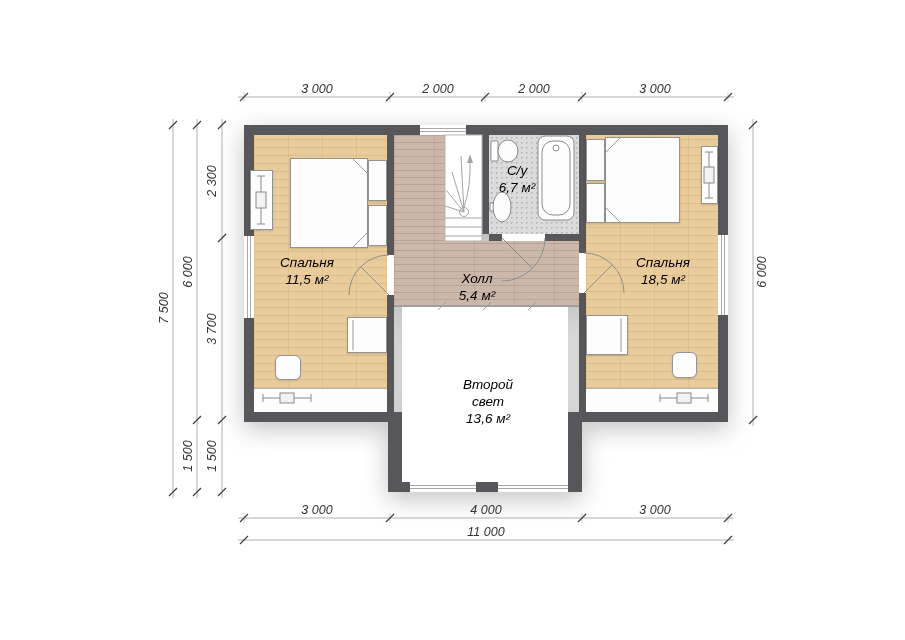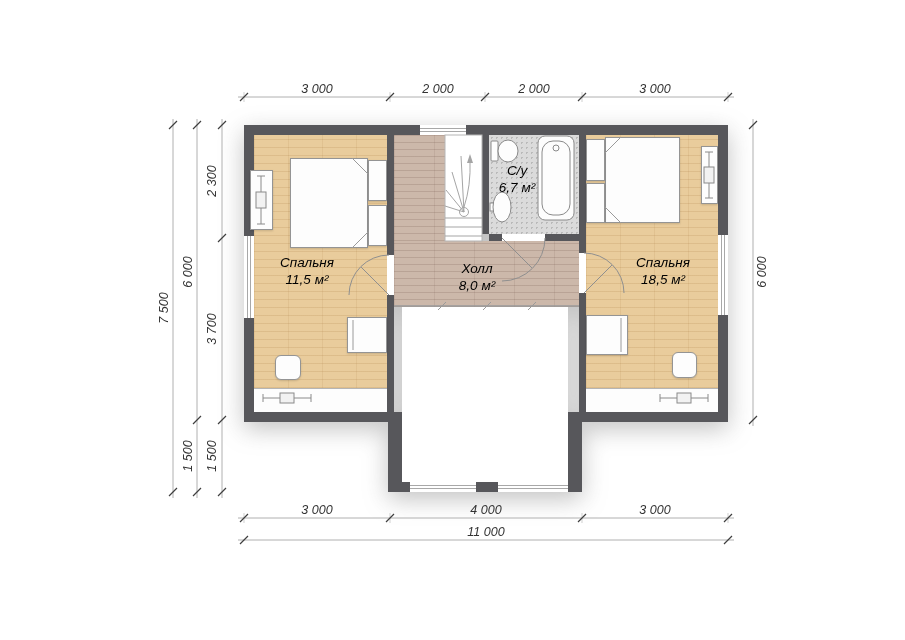--- a/index.html
+++ b/index.html
@@ -202,31 +202,35 @@
       <path d="M240 522 L248 514 M386 522 L394 514 M578 522 L586 514 M724 522 L732 514"></path>
 
       <path d="M240 544 L248 536 M724 544 L732 536"></path>
     </g>
   </svg>
 
   <div class="room-lbl" style="left:247px;top:254px;width:120px;">
     <div>Спальня</div>
     <div>11,5 м²</div>
   </div>
-  <div class="room-lbl" style="left:417px;top:260px;width:120px;">
+  <div class="room-lbl" style="left:417px;top:270px;width:120px;">
     <div>Холл</div>
-    <div>8,0 м²</div>
+    <div>5,4 м²</div>
   </div>
   <div class="room-lbl" style="left:487px;top:162px;width:60px;">
     <div>С/у</div>
     <div>6,7 м²</div>
   </div>
   <div class="room-lbl" style="left:603px;top:254px;width:120px;">
     <div>Спальня</div>
     <div>18,5 м²</div>
+  </div>
+  <div class="room-lbl" style="left:448px;top:376px;width:80px;">
+    <div>Второй свет</div>
+    <div>13,6 м²</div>
   </div>
 
   <div class="dim" style="left:277px;top:82px;width:80px;">3 000</div>
   <div class="dim" style="left:398px;top:82px;width:80px;">2 000</div>
   <div class="dim" style="left:494px;top:82px;width:80px;">2 000</div>
   <div class="dim" style="left:615px;top:82px;width:80px;">3 000</div>
 
   <div class="dim vert" style="left:182px;top:174px;width:60px;">2 300</div>
   <div class="dim vert" style="left:182px;top:322px;width:60px;">3 700</div>
   <div class="dim vert" style="left:182px;top:449px;width:60px;">1 500</div>

